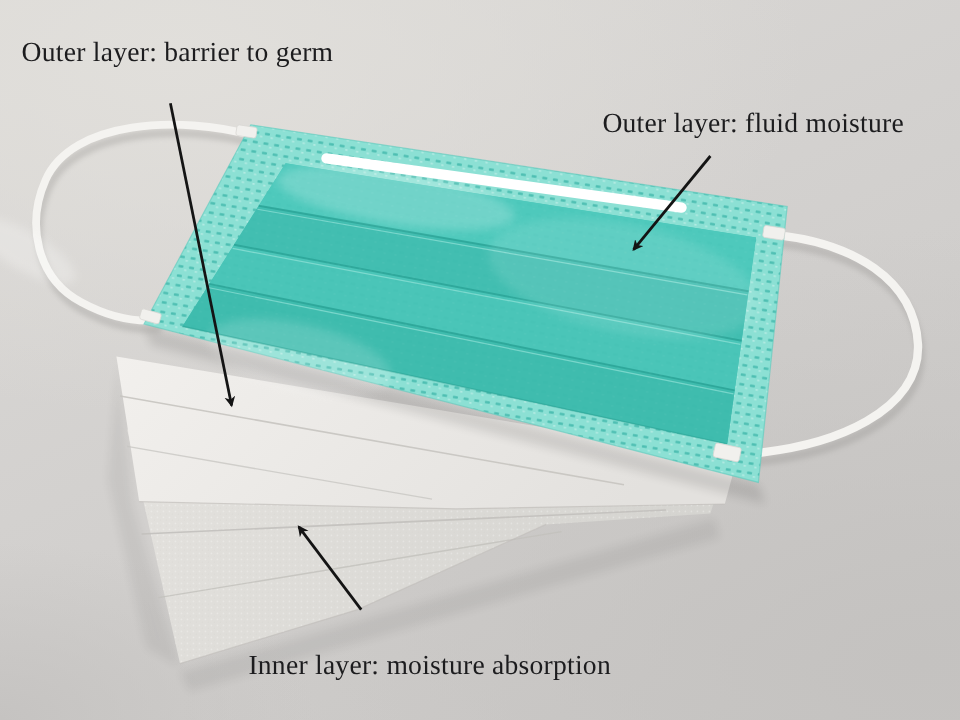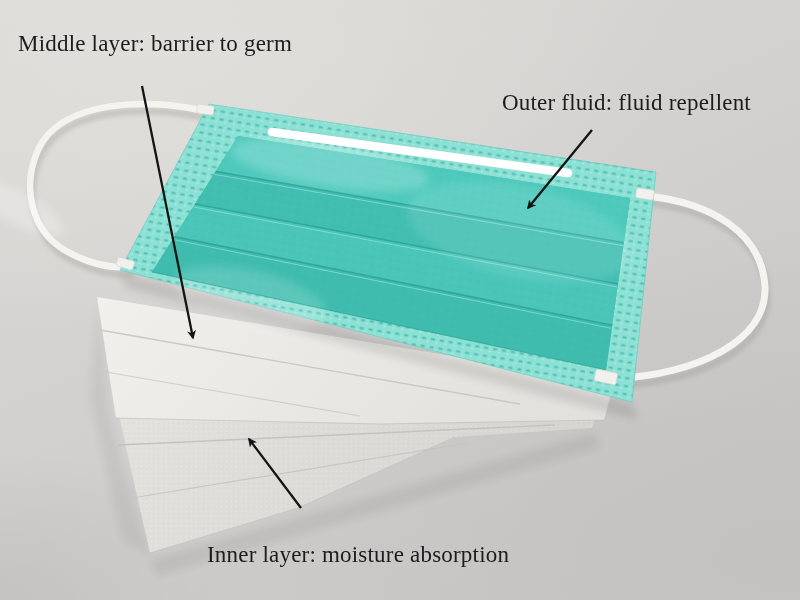--- a/index.html
+++ b/index.html
@@ -139,16 +139,16 @@
       <rect x="595" y="371" width="22" height="12" rx="2" transform="rotate(12 606 377)"></rect>
     </g>
 
     <g stroke="#141414" stroke-width="2.3" fill="none">
       <line x1="142" y1="86" x2="193" y2="338" marker-end="url(#ah)"></line>
       <line x1="592" y1="130" x2="528" y2="208" marker-end="url(#ah)"></line>
       <line x1="301" y1="508" x2="249" y2="439" marker-end="url(#ah)"></line>
     </g>
   </svg>
 
-  <div class="ann-label lbl-middle">Middle layer: barrier to germ</div>
-  <div class="ann-label lbl-outer">Outer fluid: fluid repellent</div>
+  <div class="ann-label lbl-middle">Outer layer: barrier to germ</div>
+  <div class="ann-label lbl-outer">Outer layer: fluid moisture</div>
   <div class="ann-label lbl-inner">Inner layer: moisture absorption</div>
 </div>
 
 </body></html>

